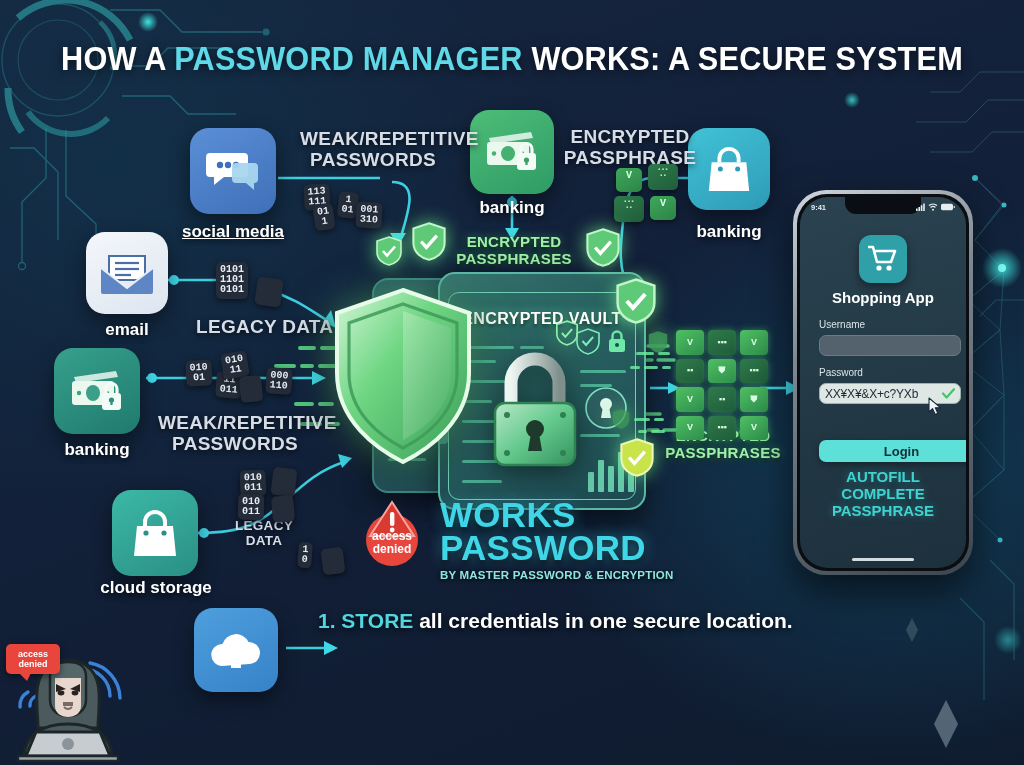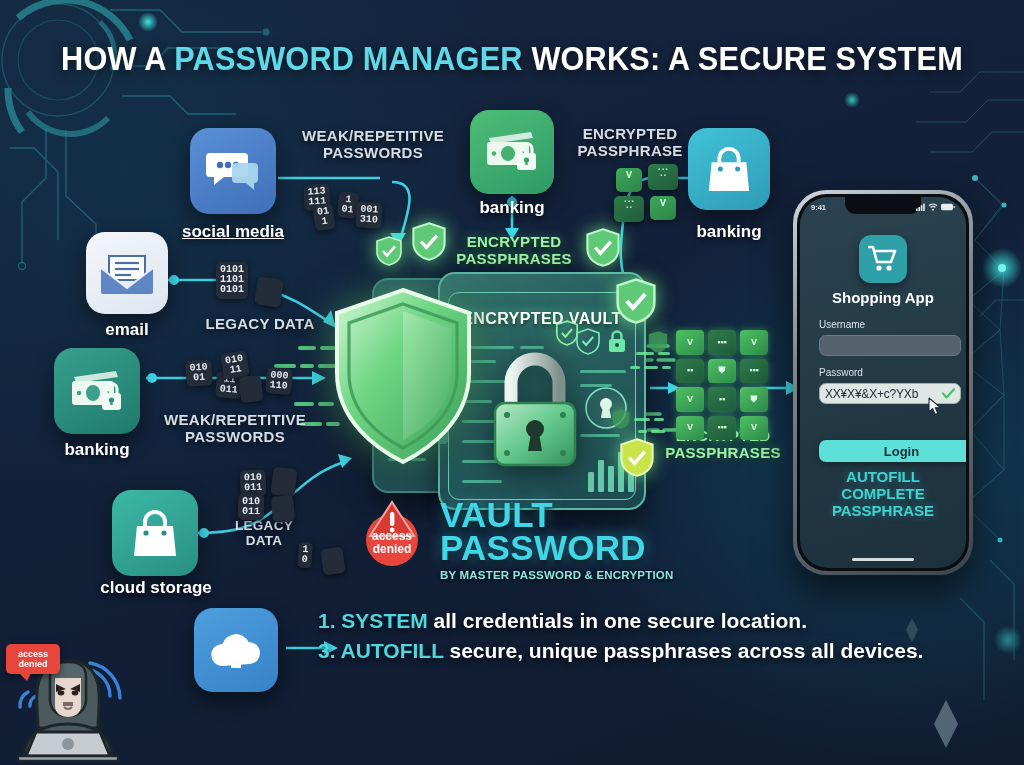--- a/index.html
+++ b/index.html
@@ -30,21 +30,21 @@
     display:flex; align-items:center; justify-content:center;
     box-shadow:0 8px 20px rgba(0,0,0,.45); }
   .tile svg { display:block; }
   .cap { position:absolute; text-align:center; color:#fff;
     font-size:17px; font-weight:bold; text-shadow:0 2px 6px rgba(0,0,0,.75);
     white-space:nowrap; }
 
   
   .flabel { position:absolute; text-align:center; font-weight:bold;
     line-height:1.12; white-space:nowrap; letter-spacing:.3px; }
-  .flabel.grey { color:#d7dde6; font-size:15px; text-shadow:0 2px 6px rgba(0,0,0,.7); }
+  .flabel.grey { color:#d7dde6; font-size:19px; text-shadow:0 2px 6px rgba(0,0,0,.7); }
   .flabel.green { color:#9ff0a8; font-size:15px; text-shadow:0 0 10px rgba(90,230,130,.6),0 2px 5px #000; }
   .flabel.small { font-size:13.5px; }
 
   
   .chip { position:absolute; background:#232c38; border-radius:5px;
     color:#e8eef5; font-family:"Liberation Mono", monospace; font-size:10px;
     font-weight:bold; line-height:1.02; padding:3px 4px; text-align:center;
     box-shadow:0 2px 6px rgba(0,0,0,.55); }
 
   
@@ -625,21 +625,21 @@
       <rect x="38" y="14" width="4.4" height="14" rx="2" fill="#ffffff"></rect>
       <circle cx="40.2" cy="32" r="2.4" fill="#ffffff"></circle>
     </svg>
     <div style="position:absolute;left:0;top:32px;width:80px;text-align:center;color:#fff;font-size:12px;font-weight:bold;line-height:1.05;">
       <div>access</div>
       <div>denied</div>
     </div>
   </div>
 
   <div class="mp">
-    <div class="mp-t">VAULT</div>
+    <div class="mp-t">WORKS</div>
     <div class="mp-t">PASSWORD</div>
     <div class="mp-s">BY MASTER PASSWORD &amp; ENCRYPTION</div>
   </div>
 
   <div class="phone">
     <div class="phone-in">
       <div class="screen">
         <div class="notch"></div>
         <div class="sbar">
           <span>9:41</span>
@@ -695,25 +695,21 @@
         </div>
 
         <div class="home-ind"></div>
       </div>
     </div>
   </div>
 
   <div class="steps">
     <div class="step">
       <span class="num">1.</span>
-      <span class="kw">SYSTEM</span><span> all credentials in one secure location.</span>
-    </div>
-    <div class="step">
-      <span class="num">3.</span>
-      <span class="kw">AUTOFILL</span><span> secure, unique passphrases across all devices.</span>
+      <span class="kw">STORE</span><span> all credentials in one secure location.</span>
     </div>
   </div>
 
   <svg class="hacker" viewBox="0 0 125 122">
 
     <g fill="none" stroke="#3b82d6" stroke-width="3.4" stroke-linecap="round">
       <path d="M72 36 A 18 18 0 0 1 90 54"></path>
       <path d="M77 29 A 27 27 0 0 1 104 56"></path>
       <path d="M84 23 A 36 36 0 0 1 114 58"></path>
       <path d="M86 54 l1 0"></path>

